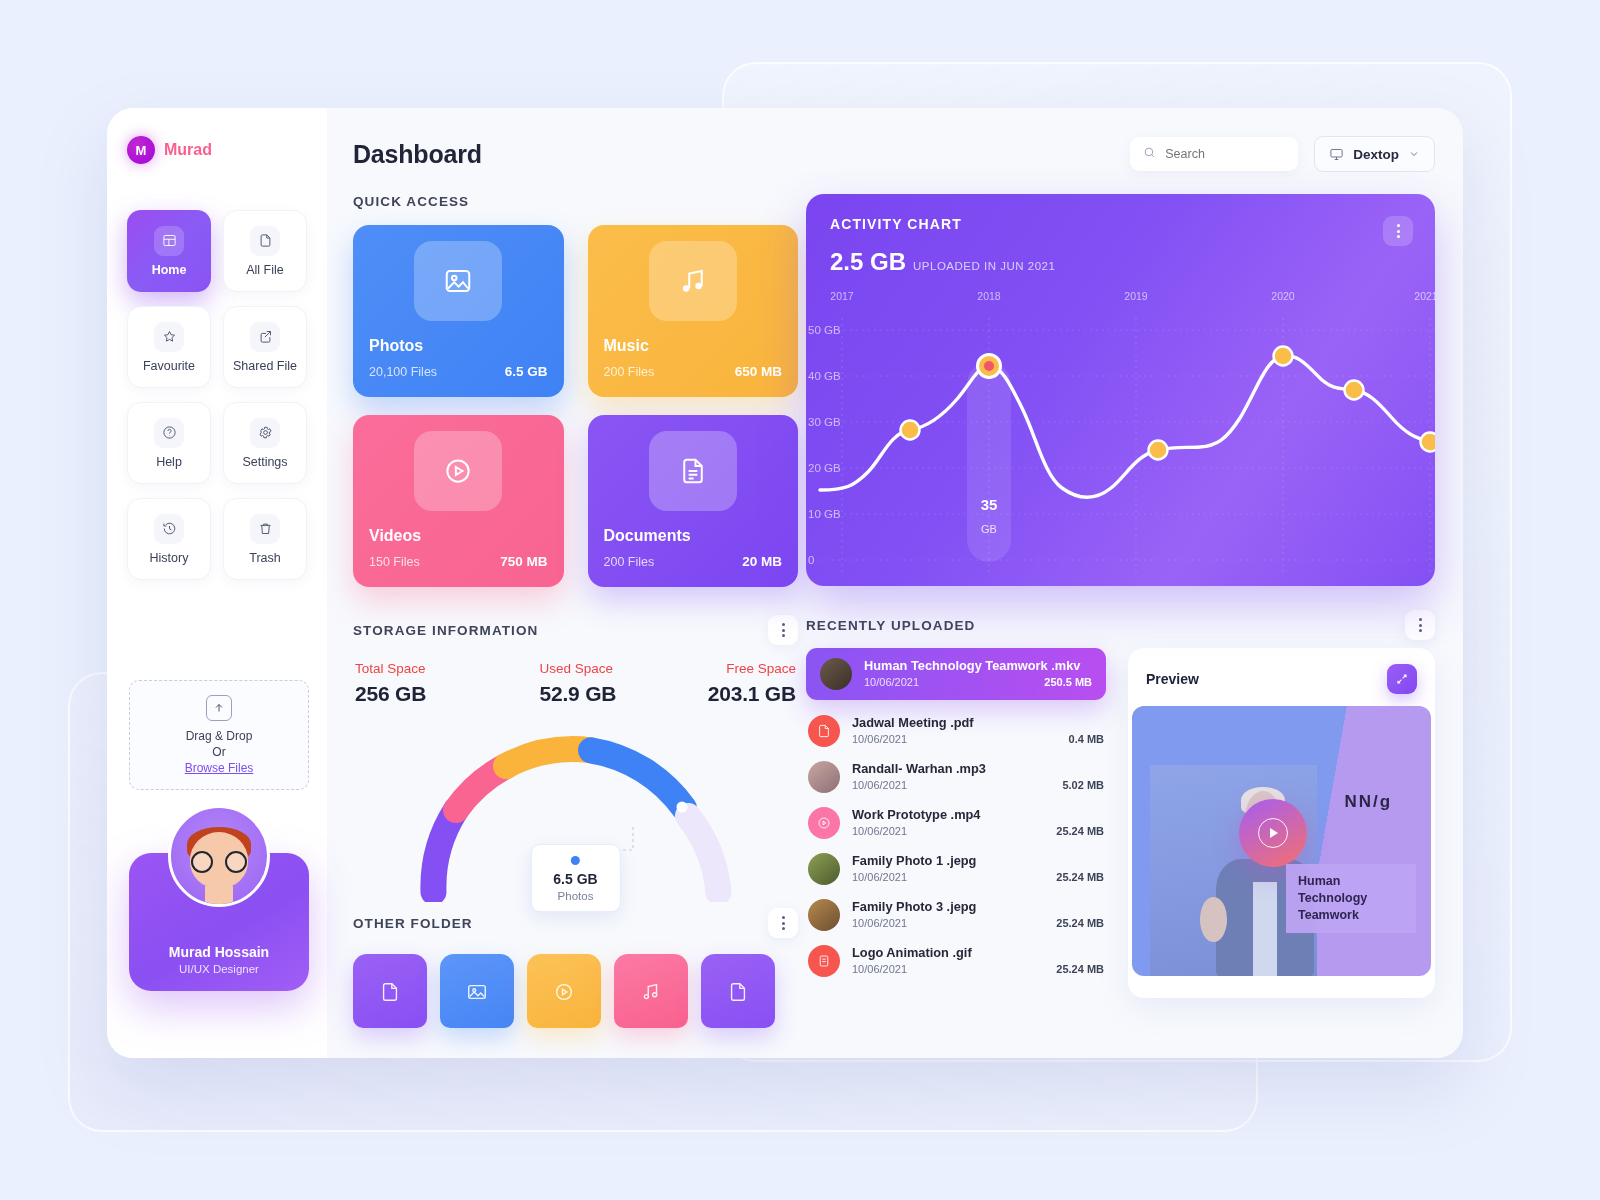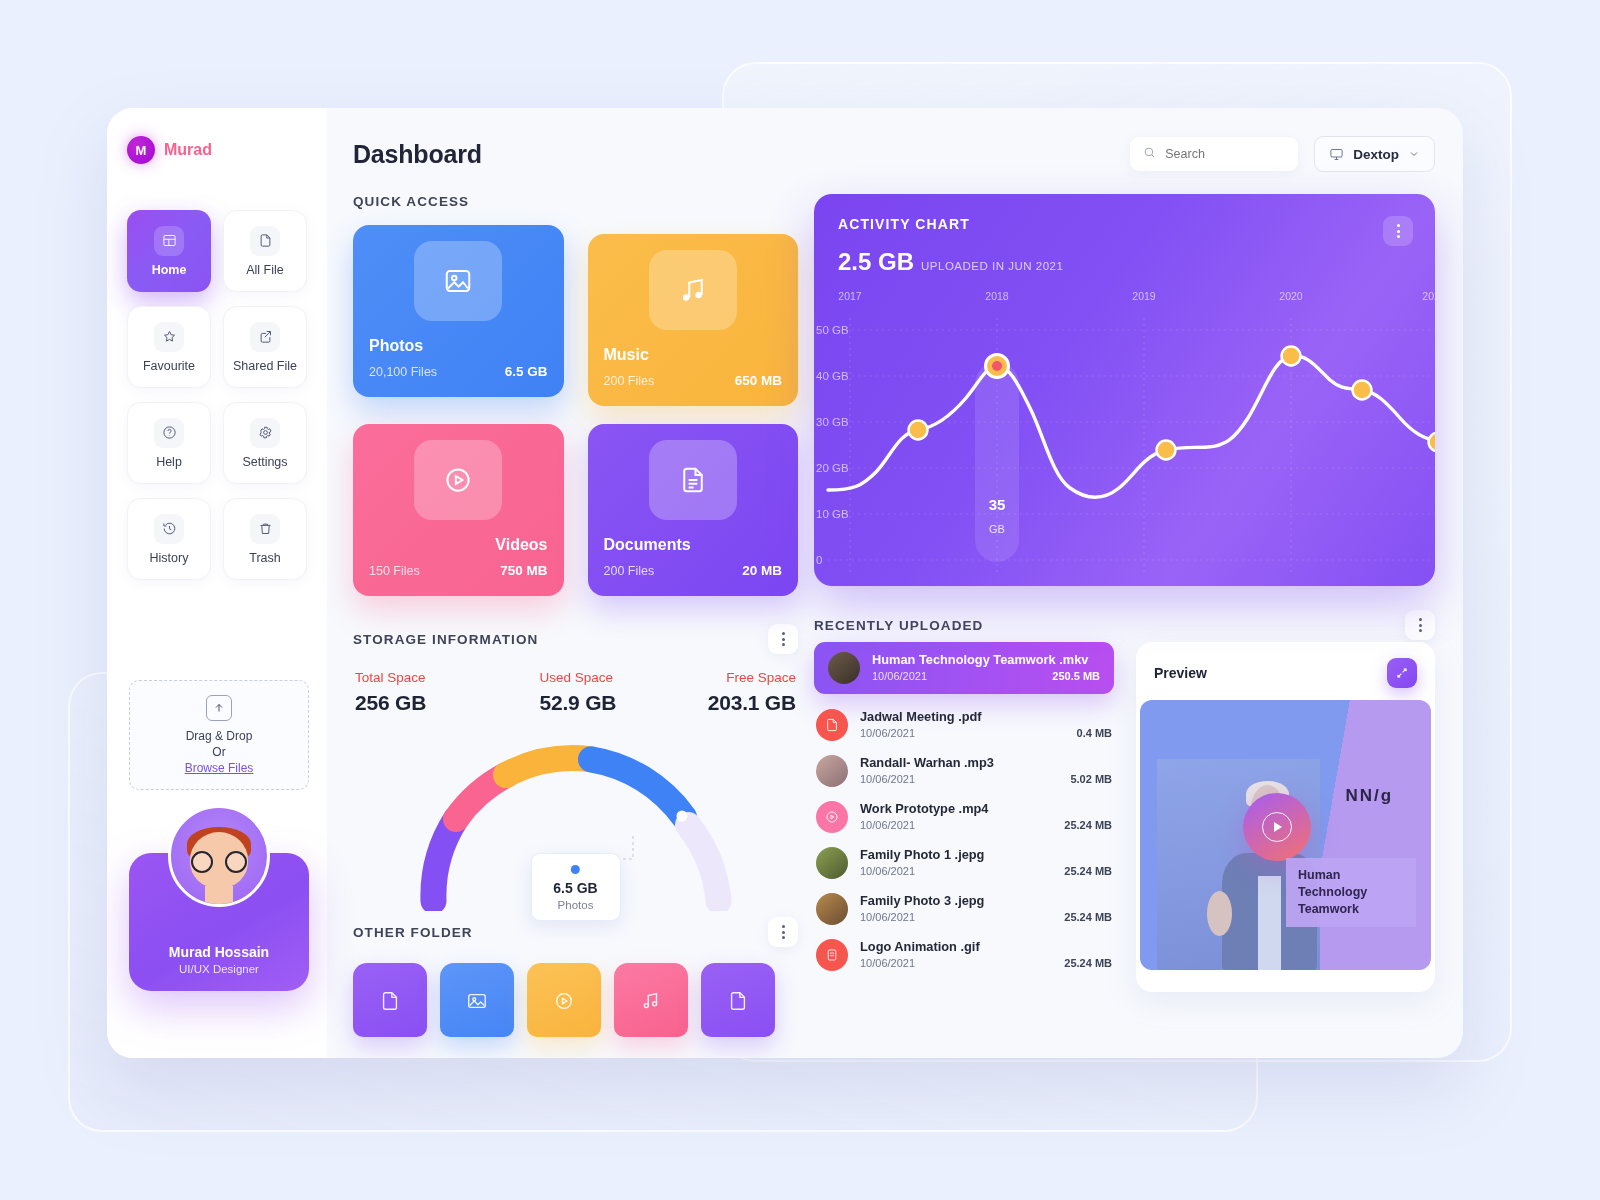--- a/index.html
+++ b/index.html
@@ -122,21 +122,21 @@
   .searchbox input { border:none; outline:none; font-size:12.5px; color:#7a819b;
      background:transparent; width:100%; font-family:inherit; }
   .devsel {
     height: 36px; border:1px solid #e2e5f0; border-radius:9px; background:#fbfcff;
     display:flex; align-items:center; gap:9px; padding:0 14px; cursor:pointer;
   }
   .devsel svg.mon { width:15px; height:15px; stroke:#5c6380; fill:none; stroke-width:1.4; }
   .devsel .dtext { font-size:13.5px; color:#272b40; font-weight:600; }
   .devsel svg.chev { width:12px; height:12px; stroke:#5c6380; fill:none; stroke-width:1.8; }
 
-  .cols { display:flex; gap: 16px; }
+  .cols { display:flex; gap: 8px; }
   .colL { width: 445px; flex:0 0 445px; }
   .colR { flex:1; min-width:0; }
 
   .sechead { display:flex; align-items:center; justify-content:space-between; margin-bottom: 16px; }
   .sectitle { font-size: 13.5px; font-weight:700; letter-spacing: 1.1px; color:#3f4458; }
   .kebab {
     width:30px; height:30px; border-radius:9px; background:#fff; cursor:pointer;
     display:flex; flex-direction:column; align-items:center; justify-content:center; gap:2.5px;
     box-shadow: 0 3px 12px rgba(150,160,200,0.14);
   }
@@ -151,22 +151,22 @@
   .qa-card .tile {
     width: 88px; height:80px; border-radius:18px; background: rgba(255,255,255,0.25);
     display:flex; align-items:center; justify-content:center;
     margin: 2px auto 0; }
   .qa-card .tile svg { width:30px; height:30px; stroke:#fff; fill:none; stroke-width:1.6; }
   .qa-name { color:#fff; font-size:16px; font-weight:700; margin-top:16px; }
   .qa-foot { display:flex; align-items:baseline; justify-content:space-between; margin-top:9px; }
   .qa-files { color: rgba(255,255,255,0.78); font-size:12.5px; }
   .qa-size { color:#fff; font-size:13.5px; font-weight:700; }
   .qa-blue   { background: linear-gradient(135deg,#4f8ef7,#3f82f5); box-shadow:0 14px 30px rgba(70,130,245,0.30); }
-  .qa-yellow { background: linear-gradient(135deg,#fbbd4a,#f9b43c); box-shadow:0 14px 30px rgba(250,185,70,0.30);margin-top:9px; }
-  .qa-pink   { background: linear-gradient(135deg,#fa6d9a,#f96491); box-shadow:0 14px 30px rgba(250,105,150,0.30);text-align:right; }
+  .qa-yellow { background: linear-gradient(135deg,#fbbd4a,#f9b43c); box-shadow:0 14px 30px rgba(250,185,70,0.30); }
+  .qa-pink   { background: linear-gradient(135deg,#fa6d9a,#f96491); box-shadow:0 14px 30px rgba(250,105,150,0.30); }
   .qa-purple { background: linear-gradient(135deg,#8a55f3,#7c46f2); box-shadow:0 14px 30px rgba(135,85,243,0.30); }
 
   
   .storage { margin-top: 28px; }
   .stats { display:flex; justify-content:space-between; padding: 0 2px; }
   .stat { text-align:left; }
   .stat.mid { text-align:left; margin-left: 22px; }
   .stat.right { text-align:right; }
   .stat-label { font-size:13.5px; color:#ef4444; }
   .stat-value { font-size:21px; font-weight:700; color:#1f2336; margin-top:6px; letter-spacing:-0.2px; }
@@ -202,21 +202,21 @@
   }
   .chart-title { color:#fff; font-size:14px; font-weight:700; letter-spacing:1.1px; }
   .chart-sub { margin-top: 16px; display:flex; align-items:baseline; gap:7px; }
   .chart-big { color:#fff; font-size:24px; font-weight:700; }
   .chart-small { color: rgba(255,255,255,0.72); font-size:11.5px; letter-spacing:0.5px; }
   .chart-kebab { position:absolute; right:22px; top:22px; }
   .chart-area { position:absolute; left:0; right:0; top: 96px; bottom:0; }
   .chart-area svg { display:block; }
 
   
-  .recent-head { margin-bottom: 2px; }
+  .recent-head { margin-bottom: 8px; }
   .recent-split { display:flex; gap: 22px; }
   .recent-list { width: 300px; flex:0 0 300px; }
   .ritem { display:flex; align-items:flex-start; gap:12px; padding: 7px 2px; cursor:pointer; }
   .ritem.active {
     background: linear-gradient(95deg,#8a55f3, #b94ef0);
     border-radius: 11px; padding: 10px 14px; margin-bottom: 8px;
     box-shadow: 0 10px 26px rgba(150,80,240,0.30);
   }
   .rav { width:32px; height:32px; border-radius:50%; flex:0 0 32px; position:relative; overflow:hidden; }
   .rav svg { position:absolute; left:50%; top:50%; transform:translate(-50%,-50%);

